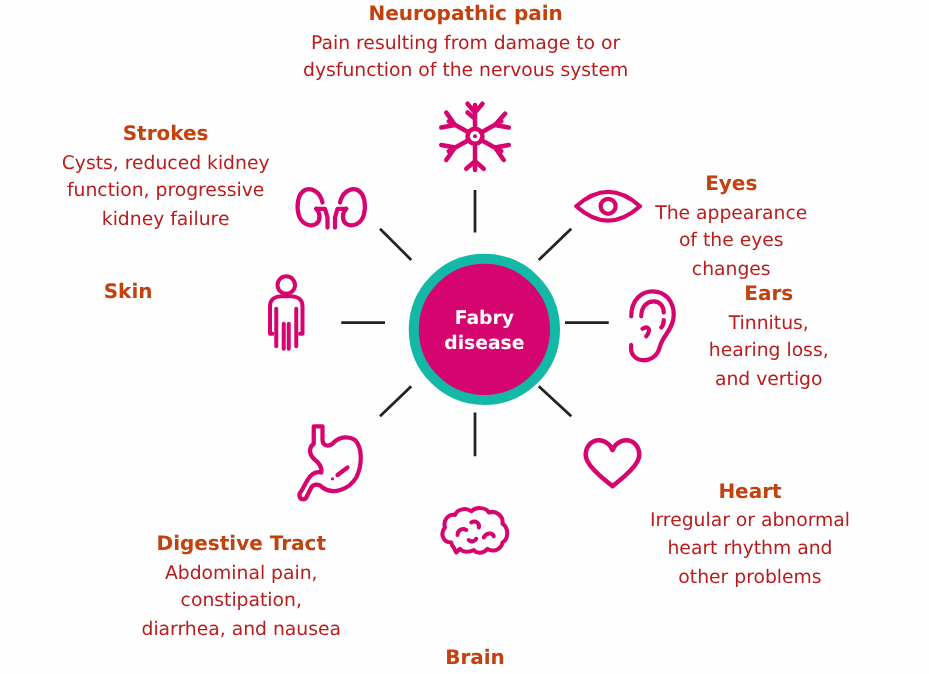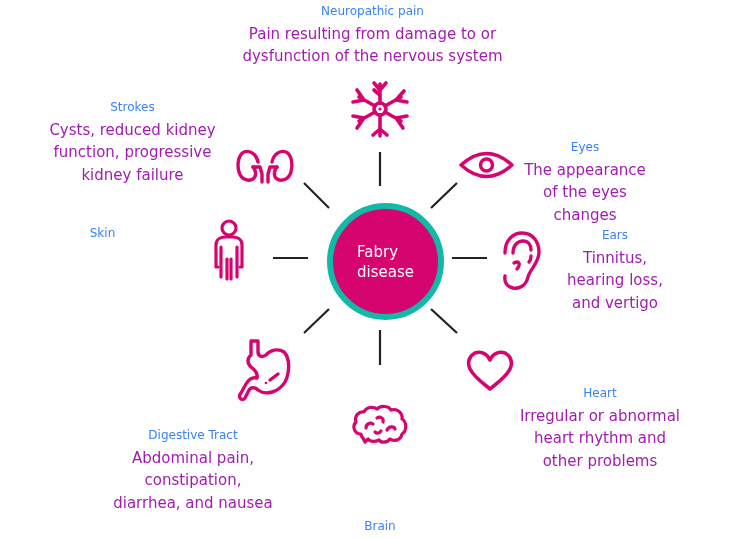--- a/index.html
+++ b/index.html
@@ -1,25 +1,25 @@
 <!DOCTYPE html>
 <html><head>
   <meta charset="utf-8">
   <style>
     html, body { margin: 0; padding: 0; background: #fefefe; }
     body { width: 743px; height: 539px; position: relative; overflow: hidden;
            font-family: "DejaVu Sans", sans-serif; color: #333333; }
     .block { position: absolute; text-align: center; font-size: 15px; line-height: 22.5px; }
-    .block .title { font-weight: normal; color: #3b82f6; display: block; font-size: 12px; }
-    .block .desc { display: block; white-space: pre-line; color: #a21caf; }
+    .block .title { font-weight: bold; color: #c2410c; display: block; font-size: 16px; }
+    .block .desc { display: block; white-space: pre-line; color: #b91c1c; }
     svg.spokes { position: absolute; left: 0; top: 0; }
     .hub { position: absolute; left: 327px; top: 203px; width: 105px; height: 105px;
-           border-radius: 50%; background: #d6046e; border: 6px solid #14b8a6;
-           display: flex; align-items: center; justify-content: center; text-align: left;
-           color: #fff; font-weight: normal; font-size: 15px; line-height: 20px; white-space: pre-line; }
+           border-radius: 50%; background: #d6046e; border: 8px solid #14b8a6;
+           display: flex; align-items: center; justify-content: center; text-align: center;
+           color: #fff; font-weight: bold; font-size: 15px; line-height: 20px; white-space: pre-line; }
     .icon { position: absolute; }
     .icon svg { width: 100%; height: 100%; overflow: visible; }
   </style>
 </head>
 <body>
 
 <svg class="spokes" width="743" height="539">
   <g stroke="#222" stroke-width="2.2" stroke-linecap="butt">
     <line x1="380" y1="152" x2="380" y2="186"></line>
     <line x1="457" y1="183" x2="431" y2="208"></line>

